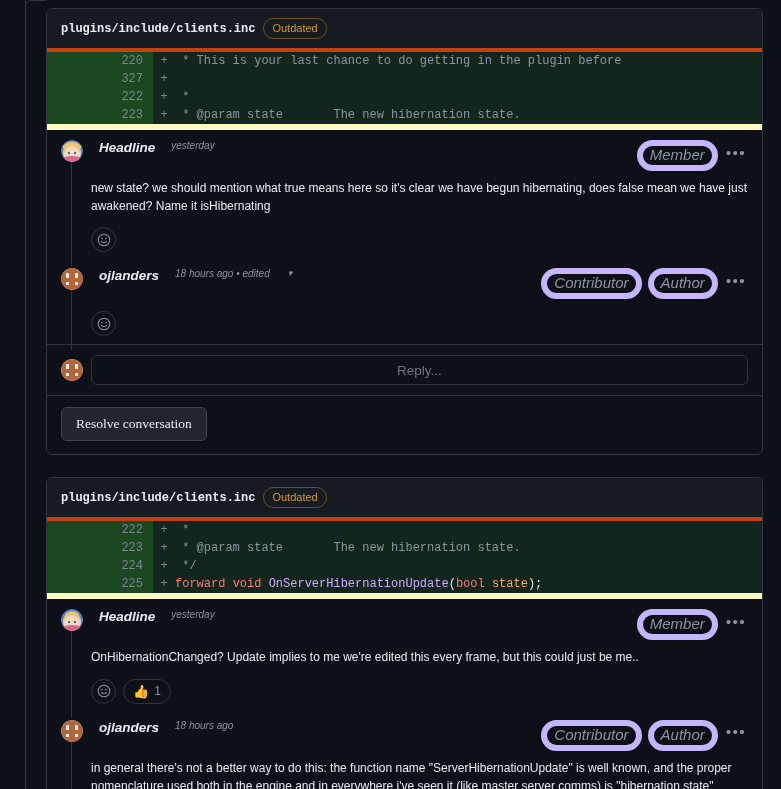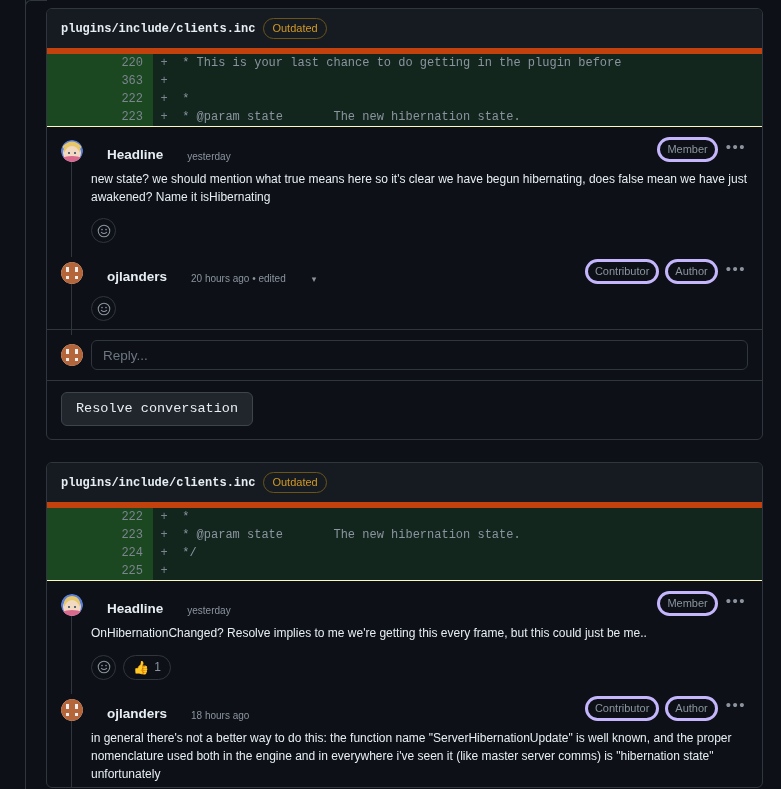--- a/index.html
+++ b/index.html
@@ -57,21 +57,21 @@
     margin-bottom: 22px;
   }
   .thread.first { margin-top: 8px; }
 
   .file-header {
     background: #161b22;
     padding: 9px 14px;
     display: flex;
     align-items: center;
     gap: 8px;
-    border-bottom: 6px solid #c2410c;
+    border-bottom: 4px solid #c2410c;
   }
   .file-path {
     font-family: "Liberation Mono", monospace;
     font-size: 12px;
     color: #e6edf3;
     font-weight: bold;
   }
   .badge-outdated {
     font-size: 11px;
     color: #d29922;
@@ -81,21 +81,21 @@
     line-height: 16px;
     white-space: nowrap;
     text-align: right;
   }
 
   
   .diff {
     font-family: "Liberation Mono", monospace;
     font-size: 12px;
     line-height: 18px;
-    border-bottom: 1px solid #fef9c3;
+    border-bottom: 6px solid #fef9c3;
   }
   .diff-row {
     display: flex;
     background: #12261e;
     height: 18px;
     align-items: center;
   }
   .diff-lineno {
     width: 106px;
     min-width: 106px;
@@ -130,23 +130,24 @@
 
   
   .comment {
     padding: 10px 14px 4px 14px;
     position: relative;
   }
   .comment + .comment { padding-top: 8px; }
 
   .comment-head {
     display: flex;
-    align-items: flex-end;
-    gap: 24px;
+    align-items: flex-start;
+    gap: 16px;
     position: relative;
+    font-style: italic;
   }
 
   .avatar {
     width: 22px;
     height: 22px;
     min-width: 22px;
     border-radius: 50%;
     overflow: hidden;
     display: block;
   }
@@ -166,23 +167,23 @@
     margin-left: 2px;
   }
 
   .head-right {
     margin-left: auto;
     display: flex;
     align-items: center;
     gap: 6px;
   }
   .role-badge {
-    font-size: 11px;
+    font-size: 15px;
     color: #8b949e;
-    border: 3px solid #c4b5fd;
+    border: 6px solid #c4b5fd;
     border-radius: 2em;
     padding: 1px 7px 2px;
     line-height: 16px;
     white-space: nowrap;
   }
   .kebab {
     color: #8b949e;
     font-size: 15px;
     letter-spacing: 1.5px;
     line-height: 10px;
@@ -254,34 +255,35 @@
     flex: 1;
     background: #0d1117;
     border: 1px solid #30363d;
     border-radius: 6px;
     height: 30px;
     padding: 0 11px;
     color: #e6edf3;
     font-family: "Liberation Sans", sans-serif;
     font-size: 13.5px;
     outline: none;
+    text-align: center;
   }
   .reply-input::placeholder { color: #6e7681; }
 
   .resolve-zone {
     border-top: 1px solid #30363d;
     padding: 11px 14px 13px 14px;
   }
   .btn-resolve {
     background: #21262d;
     border: 1px solid #3d444d;
     border-radius: 6px;
     color: #e6edf3;
     font-size: 13.5px;
-    font-family: Liberation Mono, monospace;
+    font-family: Liberation Serif, serif;
     padding: 6px 14px;
     cursor: pointer;
     line-height: 20px;
   }
 </style>
 </head>
 <body>
 
 <div class="page">
 
@@ -297,21 +299,21 @@
         <span class="badge-outdated">Outdated</span>
       </div>
 
       <div class="diff">
         <div class="diff-row">
           <span class="diff-lineno">220</span>
           <span class="diff-sign">+</span>
           <span class="diff-code"> * This is your last chance to do getting in the plugin before</span>
         </div>
         <div class="diff-row">
-          <span class="diff-lineno">363</span>
+          <span class="diff-lineno">327</span>
           <span class="diff-sign">+</span>
         </div>
         <div class="diff-row">
           <span class="diff-lineno">222</span>
           <span class="diff-sign">+</span>
           <span class="diff-code"> *</span>
         </div>
         <div class="diff-row">
           <span class="diff-lineno">223</span>
           <span class="diff-sign">+</span>
@@ -376,21 +378,21 @@
                 <rect x="0" y="5" width="5" height="12" fill="#b5653a"></rect>
                 <rect x="17" y="5" width="5" height="12" fill="#b5653a"></rect>
                 <rect x="8" y="5" width="6" height="5" fill="#b5653a"></rect>
                 <rect x="5" y="10" width="12" height="4" fill="#b5653a"></rect>
                 <rect x="8" y="14" width="6" height="3" fill="#b5653a"></rect>
                 <rect x="0" y="17" width="22" height="5" fill="#b5653a"></rect>
               </g>
             </svg>
           </span>
           <span class="author">ojlanders</span>
-          <span class="timestamp">20 hours ago • edited</span>
+          <span class="timestamp">18 hours ago • edited</span>
           <span class="edited-caret">▾</span>
           <span class="head-right">
             <span class="role-badge">Contributor</span>
             <span class="role-badge">Author</span>
             <span class="kebab">•••</span>
           </span>
         </div>
         <div class="reactions">
           <span class="react-btn">
             <svg width="14" height="14" viewBox="0 0 16 16" fill="#8b949e">
@@ -450,20 +452,21 @@
           <span class="diff-code"> * @param state       The new hibernation state.</span>
         </div>
         <div class="diff-row">
           <span class="diff-lineno">224</span>
           <span class="diff-sign">+</span>
           <span class="diff-code"> */</span>
         </div>
         <div class="diff-row">
           <span class="diff-lineno">225</span>
           <span class="diff-sign">+</span>
+          <span class="diff-code"><span class="tok-kw">forward</span> <span class="tok-kw">void</span> <span class="tok-fn">OnServerHibernationUpdate</span><span class="tok-plain">(</span><span class="tok-kw">bool</span><span class="tok-param"> state</span><span class="tok-plain">);</span></span>
         </div>
       </div>
 
       <div class="comment">
         <div class="comment-rail"></div>
         <div class="comment-head">
           <span class="avatar">
             <svg width="22" height="22" viewBox="0 0 22 22">
               <defs>
                   <clipPath id="c4">
@@ -480,21 +483,21 @@
               </g>
             </svg>
           </span>
           <span class="author">Headline</span>
           <span class="timestamp">yesterday</span>
           <span class="head-right">
             <span class="role-badge">Member</span>
             <span class="kebab">•••</span>
           </span>
         </div>
-        <div class="comment-body">OnHibernationChanged? Resolve implies to me we're getting this every frame, but this could just be me..</div>
+        <div class="comment-body">OnHibernationChanged? Update implies to me we're edited this every frame, but this could just be me..</div>
         <div class="reactions">
           <span class="react-btn">
             <svg width="14" height="14" viewBox="0 0 16 16" fill="#8b949e">
               <circle cx="8" cy="8" r="6.6" fill="none" stroke="#8b949e" stroke-width="1.2"></circle>
               <circle cx="5.7" cy="6.4" r="0.95"></circle>
                 <circle cx="10.3" cy="6.4" r="0.95"></circle>
               <path d="M5 9.6 q3 2.6 6 0" fill="none" stroke="#8b949e" stroke-width="1.2" stroke-linecap="round"></path>
             </svg>
           </span>
           <span class="react-pill">

